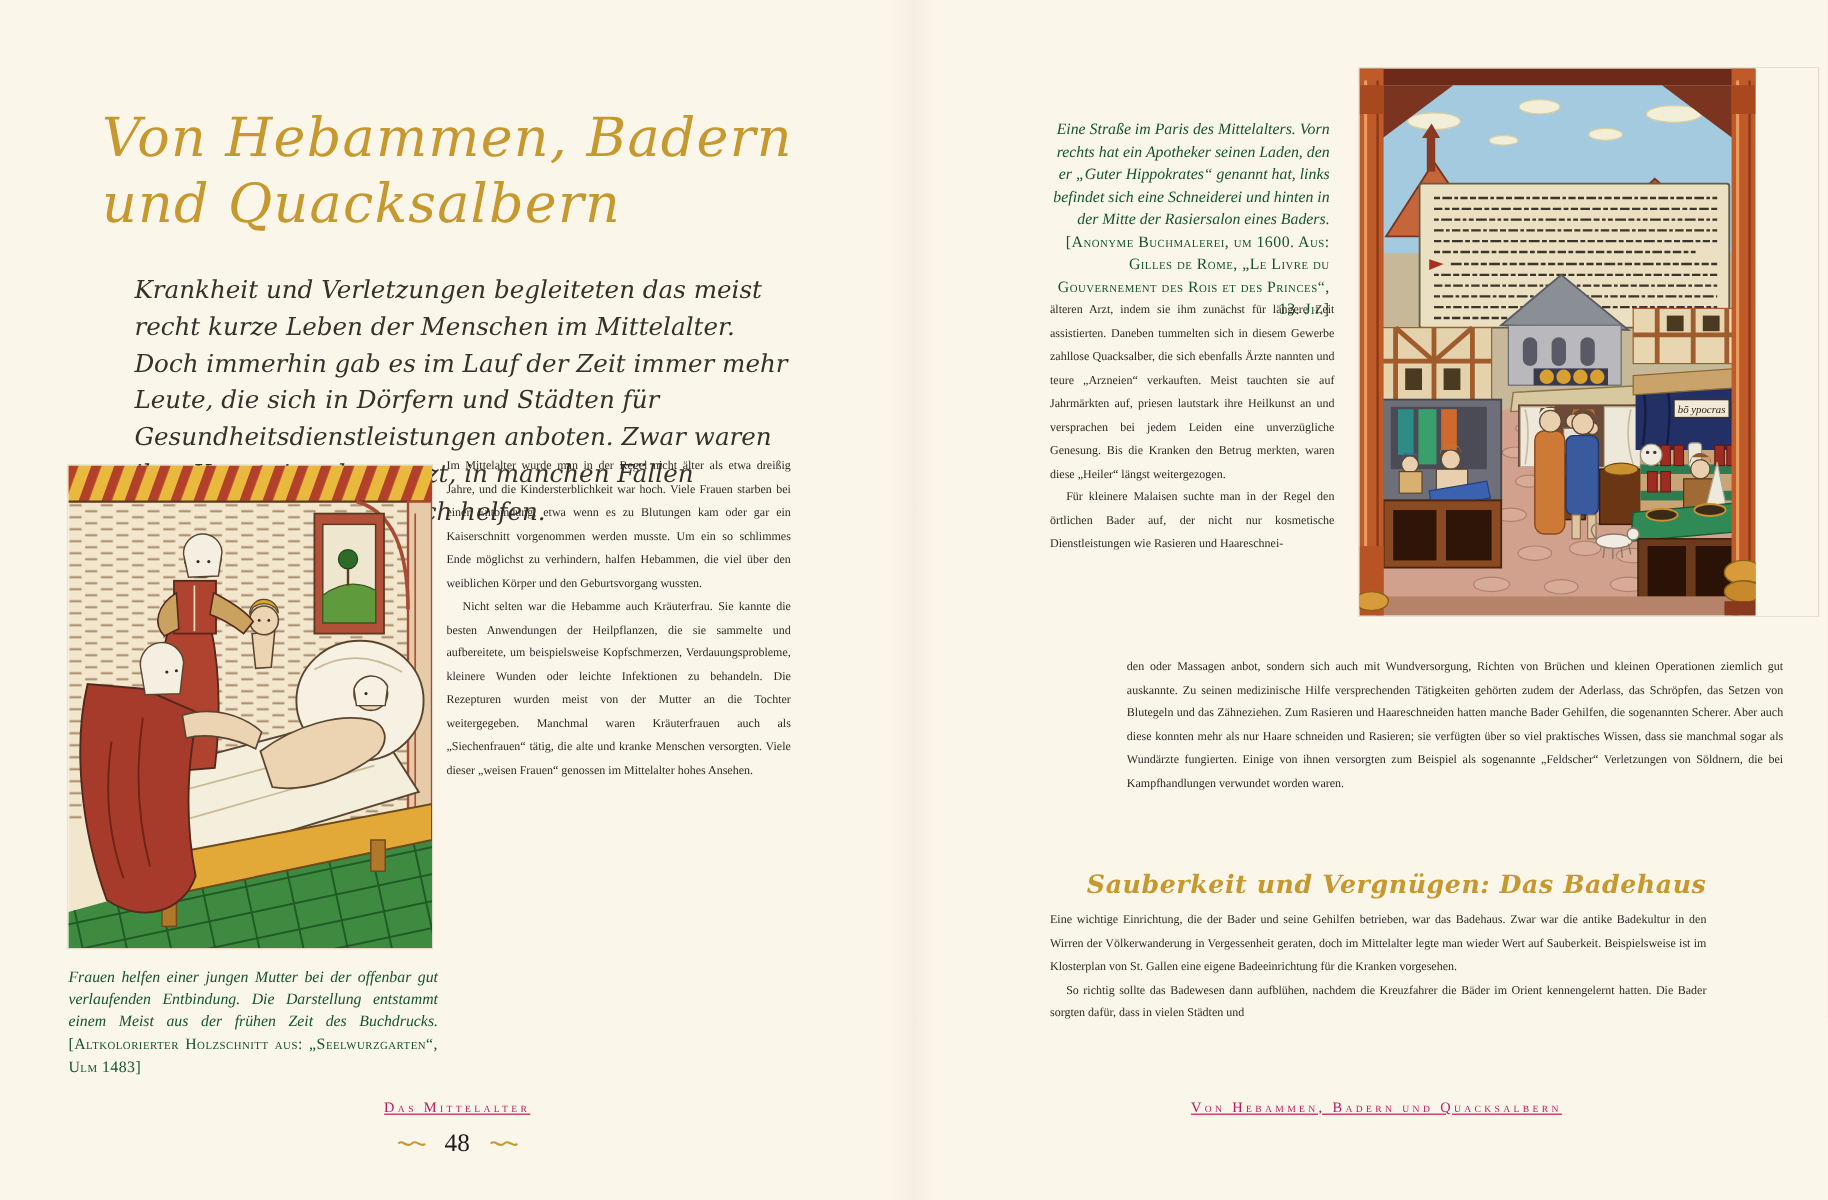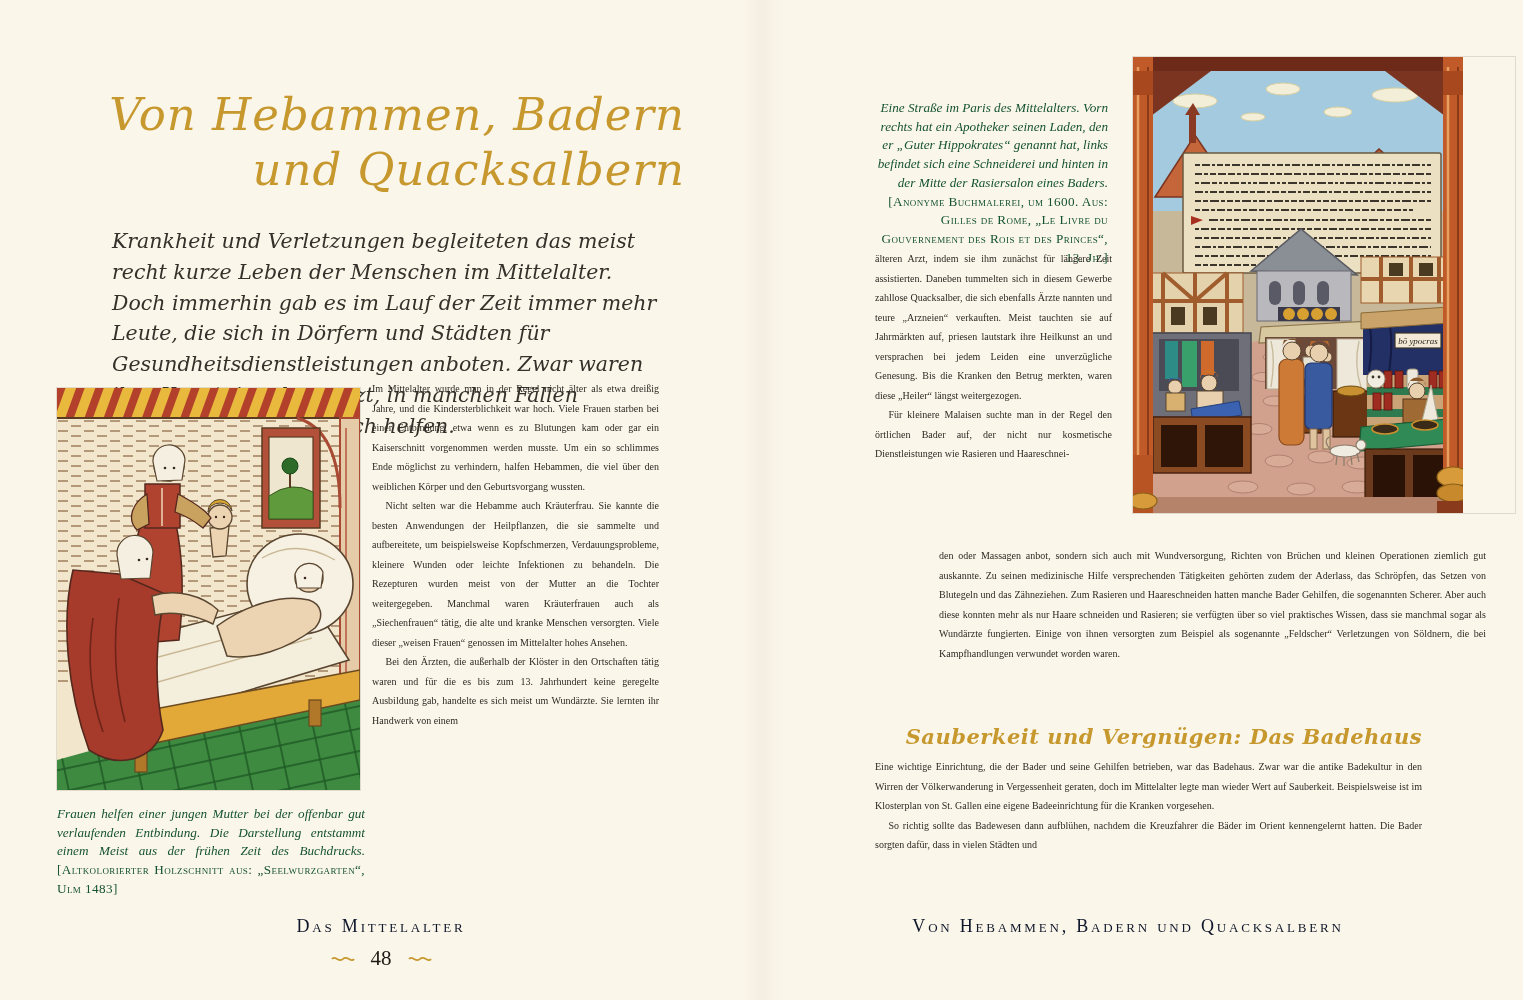--- a/index.html
+++ b/index.html
@@ -11,21 +11,21 @@
     color:#2e2924;
   }
   .gutter{
     position:absolute;left:742px;top:0;width:40px;height:100%;
     background:linear-gradient(90deg,rgba(120,100,70,0) 0%,rgba(120,100,70,0.05) 50%,rgba(120,100,70,0) 100%);
     pointer-events:none;
   }
   
   .chapter-title{
     position:absolute;left:85px;top:88px;width:600px;
-    text-align:right;font-style:italic;
+    text-align:left;font-style:italic;
     font-family:"DejaVu Serif","Liberation Serif",serif;
     font-size:45px;line-height:1.22;color:#c6982e;
     letter-spacing:1px;
   }
   .sub-heading{
     position:absolute;left:875px;top:724px;width:547px;
     text-align:right;font-style:italic;font-weight:bold;
     font-family:"DejaVu Serif","Liberation Serif",serif;
     font-size:21px;color:#c6982e;letter-spacing:0.5px;
   }
@@ -53,24 +53,24 @@
   .caption-left{position:absolute;left:57px;top:805px;width:308px;text-align:justify;}
   .caption-right{position:absolute;left:872px;top:99px;width:236px;text-align:right;}
   
   .figure{position:absolute;box-shadow:0 0 0 1px rgba(90,70,40,0.15);}
   .fig-woodcut{left:57px;top:388px;width:303px;height:402px;}
   .fig-illum{left:1133px;top:57px;width:382px;height:456px;}
   .figure svg{display:block;}
   
   .footer{position:absolute;width:650px;text-align:center;}
   .footer-left{left:56px;top:916px;}
-  .footer-right{left:803px;top:916px;}
+  .footer-right{left:822px;top:916px;}
   .running-head{
     font-variant:small-caps;letter-spacing:2.8px;
-    font-size:18px;color:#0f172a;
+    font-size:12px;color:#be185d;text-decoration:underline;
   }
   .pagenum-row{
     margin-top:9px;display:flex;justify-content:center;align-items:center;gap:16px;
   }
   .pagenum{font-size:21px;color:#1e1a15;}
   .fleuron{display:block;}
 </style>
 </head>
 <body>
 
@@ -164,21 +164,20 @@
   </div>
 
   <div class="caption caption-left">
     <span class="desc">Frauen helfen einer jungen Mutter bei der offenbar gut verlaufenden Entbindung. Die Darstellung entstammt einem Meist aus der frühen Zeit des Buchdrucks.</span>
     <span class="credit">[Altkolorierter Holzschnitt aus: „Seelwurzgarten“, Ulm 1483]</span>
   </div>
 
   <div class="bodytext col-left">
     <p>Im Mittelalter wurde man in der Regel nicht älter als etwa dreißig Jahre, und die Kindersterblichkeit war hoch. Viele Frauen starben bei einer Entbindung, etwa wenn es zu Blutungen kam oder gar ein Kaiserschnitt vorgenommen werden musste. Um ein so schlimmes Ende möglichst zu verhindern, halfen Hebammen, die viel über den weiblichen Körper und den Geburtsvorgang wussten.</p>
     <p class="indent">Nicht selten war die Hebamme auch Kräuterfrau. Sie kannte die besten Anwendungen der Heilpflanzen, die sie sammelte und aufbereitete, um beispielsweise Kopfschmerzen, Verdauungsprobleme, kleinere Wunden oder leichte Infektionen zu behandeln. Die Rezepturen wurden meist von der Mutter an die Tochter weitergegeben. Manchmal waren Kräuterfrauen auch als „Siechenfrauen“ tätig, die alte und kranke Menschen versorgten. Viele dieser „weisen Frauen“ genossen im Mittelalter hohes Ansehen.</p>
-    <p class="indent">Bei den Ärzten, die außerhalb der Klöster in den Ortschaften tätig waren und für die es bis zum 13. Jahrhundert keine geregelte Ausbildung gab, handelte es sich meist um Wundärzte. Sie lernten ihr Handwerk von einem</p>
   </div>
 
   <div class="footer footer-left">
     <div class="running-head">Das Mittelalter</div>
     <div class="pagenum-row">
       <svg class="fleuron" width="24" height="10" viewBox="0 0 24 10">
         <path d="M1,5 C4,0.5 8,9.5 12,5 C16,0.5 20,9.5 23,5" fill="none" stroke="#c6982e" stroke-width="1.8"></path>
       </svg>
       <span class="pagenum">48</span>
       <svg class="fleuron" width="24" height="10" viewBox="0 0 24 10">

